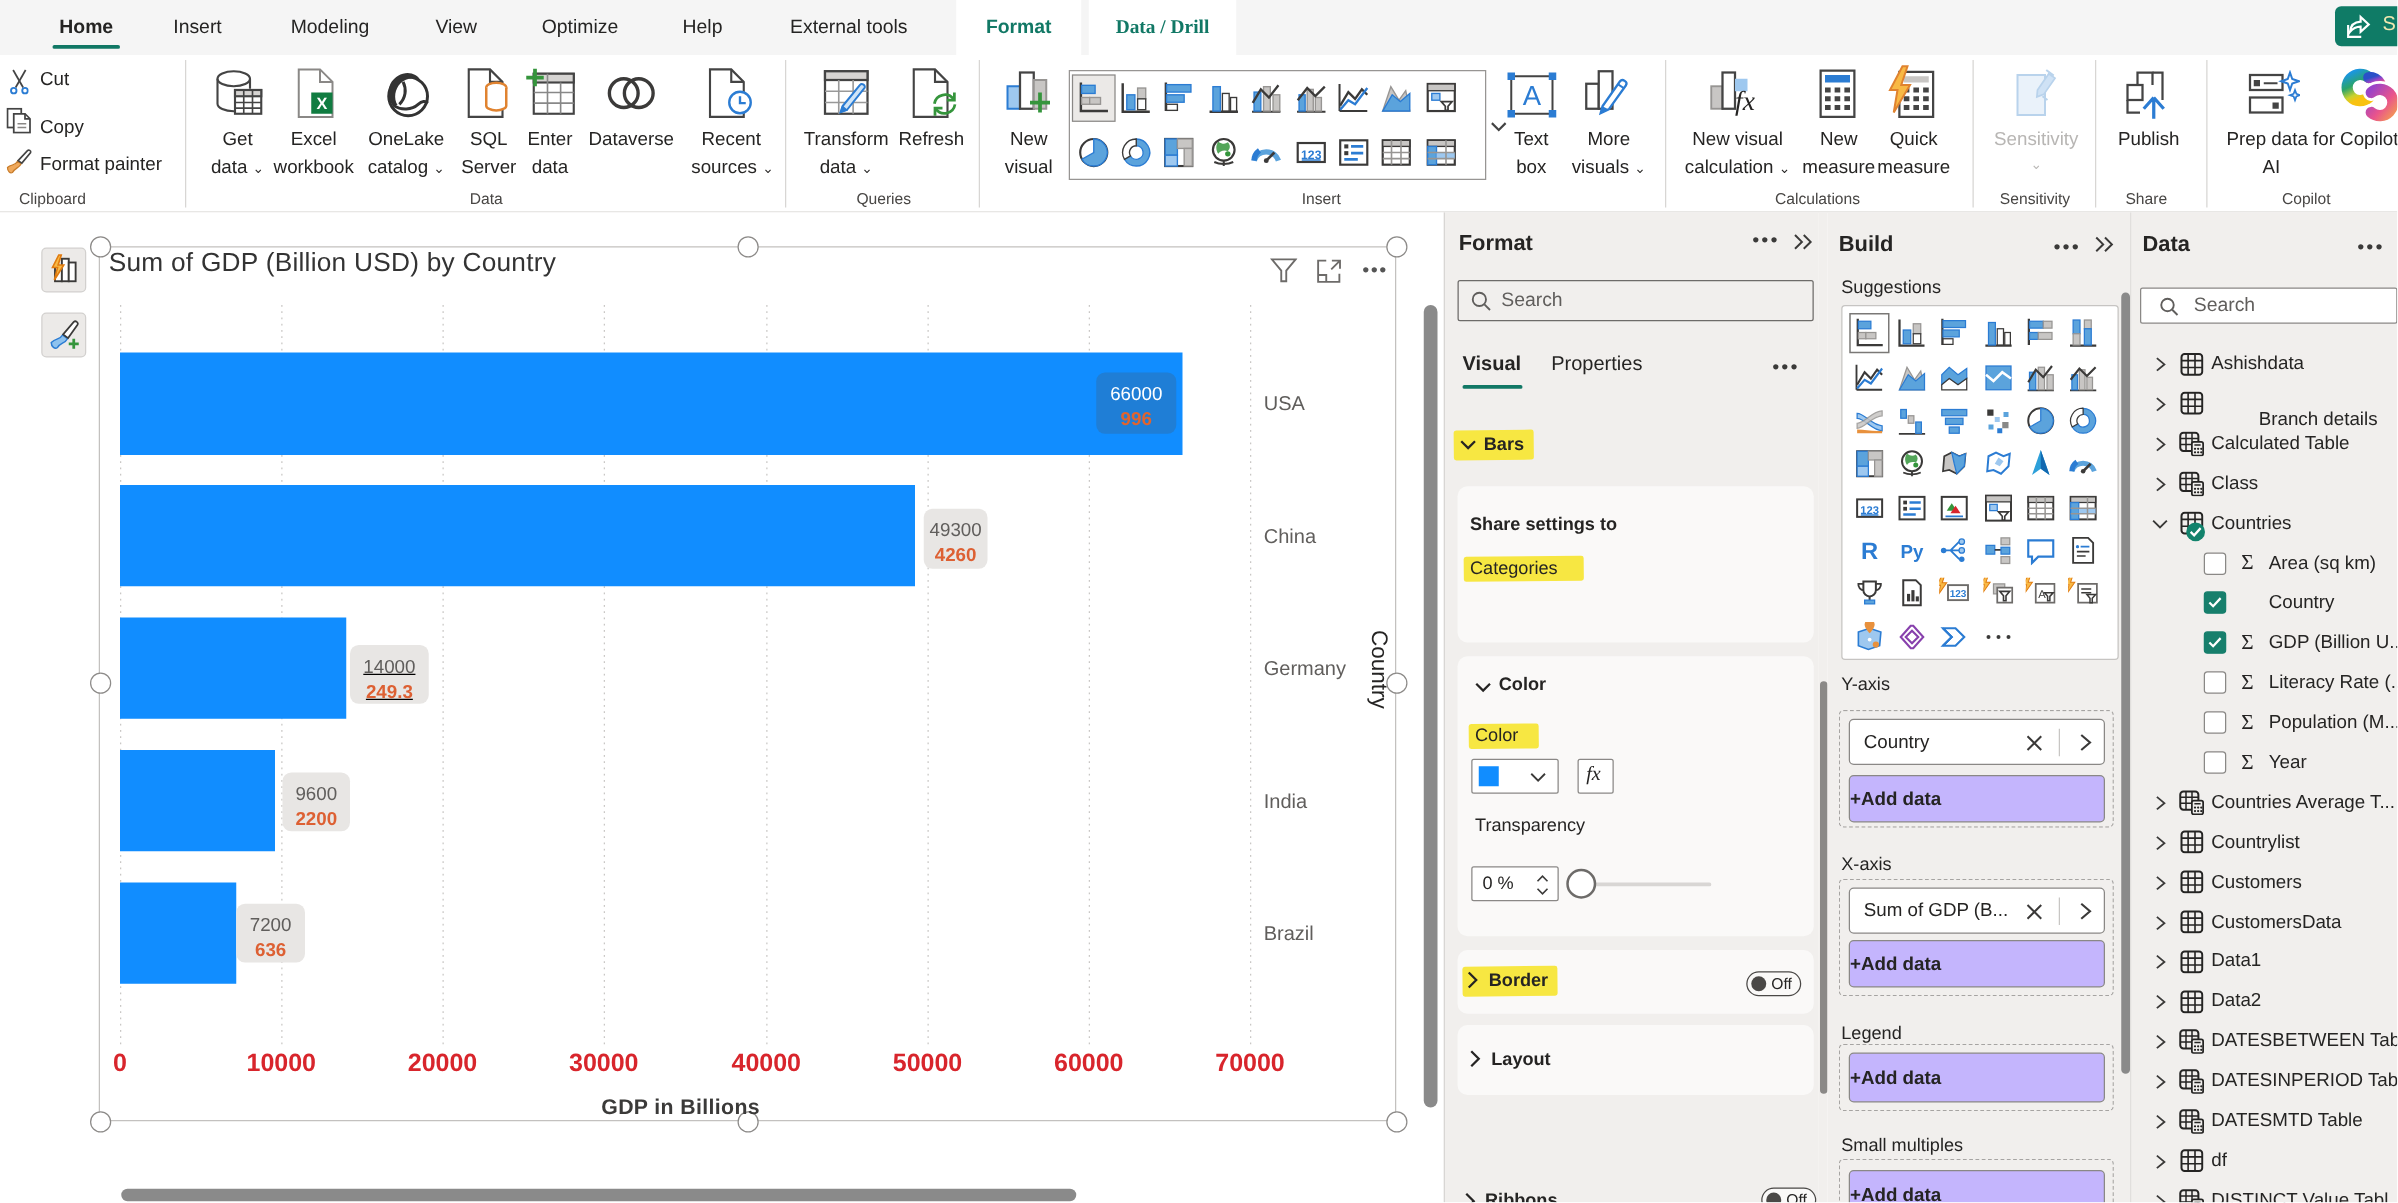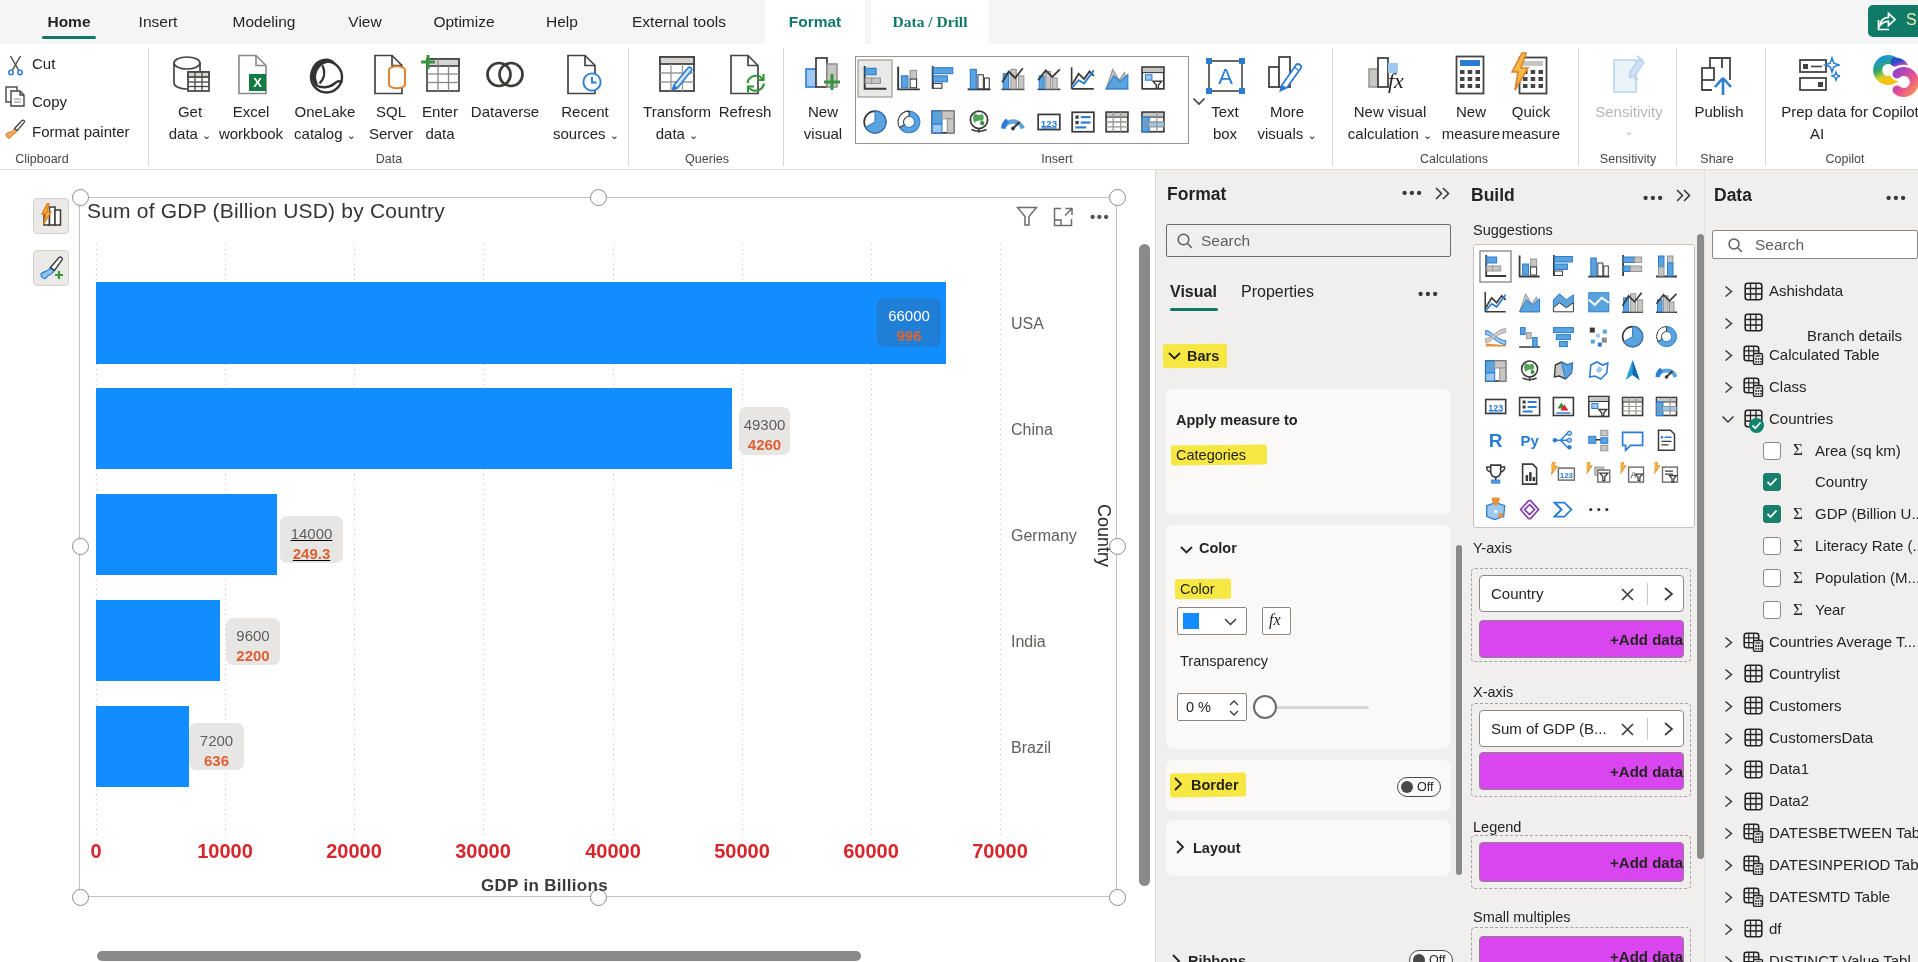--- a/index.html
+++ b/index.html
@@ -36,21 +36,21 @@
 .ptitle { position:absolute; font-size:17.5px; font-weight:bold; color:#252423; }
 .dots3 { position:absolute; font-size:15px; color:#3b3a39; letter-spacing:2px; font-weight:bold; }
 .card { position:absolute; background:#faf9f8; border-radius:8px; }
 .hl { position:absolute; background:#f7e742; transform:rotate(-0.6deg); border-radius:2px; }
 .toggle { position:absolute; width:44px; height:20px; border:1px solid #4a4846; border-radius:10px; background:#faf9f8; }
 .toggle .knob { position:absolute; left:3px; top:2.5px; width:12px; height:12px; border-radius:50%; background:#4a4846; }
 .toggle .tx { position:absolute; left:19px; top:2px; font-size:12.5px; color:#252423; }
 .well { position:absolute; border:1.2px dashed #a6a4a2; border-radius:4px; }
 .pill { position:absolute; background:#fff; border:1px solid #8a8886; border-radius:4px; height:37px; }
 .pill .nm { position:absolute; left:11px; top:9px; font-size:15px; color:#252423; }
-.addbtn { position:absolute; background:#d946ef; border:1px solid #8a8886; border-radius:4px; text-align:right; font-size:15px; font-weight:bold; color:#252423; }
+.addbtn { position:absolute; background:#c4b5fd; border:1px solid #8a8886; border-radius:4px; text-align:left; font-size:15px; font-weight:bold; color:#252423; }
 .flab { position:absolute; font-size:14.5px; color:#252423; }
 .tname { position:absolute; font-size:15px; color:#252423; white-space:nowrap; }
 .cb { position:absolute; width:18px; height:18px; border-radius:3px; }
 .cb.un { background:#fff; border:1.4px solid #8a8886; }
 .cb.ck { background:#177f6c; border:1.4px solid #177f6c; }
 .sigma { position:absolute; font-size:17px; color:#252423; font-family:"Liberation Serif",serif;}
 </style>
 </head>
 <body>
 <div id="root">
@@ -735,21 +735,21 @@
     <div class="abs" style="left:85px;top:113px;font-size:16px;color:#252423;">Properties</div>
     <div class="dots3" style="left:262px;top:115px;">•••</div>
 
     <div class="hl" style="left:7px;top:174px;width:64px;height:24px;"></div>
     <svg class="abs" style="left:12px;top:181px;" width="13" height="10" viewBox="0 0 13 10">
         <path d="M1 2 l5.5 5.5 L12 2" stroke="#252423" stroke-width="1.8" fill="none"></path>
       </svg>
     <div class="abs" style="left:31px;top:178px;font-size:14.5px;font-weight:bold;color:#252423;">Bars</div>
 
     <div class="card" style="left:10px;top:219px;width:285px;height:125px;">
-      <div class="abs" style="left:10px;top:23px;font-size:14.5px;font-weight:bold;color:#252423;">Apply measure to</div>
+      <div class="abs" style="left:10px;top:23px;font-size:14.5px;font-weight:bold;color:#252423;">Share settings to</div>
       <div class="hl" style="left:5px;top:56px;width:96px;height:20px;"></div>
       <div class="abs" style="left:10px;top:58px;font-size:14.5px;color:#252423;">Categories</div>
     </div>
 
     <div class="card" style="left:10px;top:355px;width:285px;height:224px;">
       <svg class="abs" style="left:14px;top:20px;" width="13" height="10" viewBox="0 0 13 10">
           <path d="M1 2 l5.5 5.5 L12 2" stroke="#252423" stroke-width="1.8" fill="none"></path>
         </svg>
       <div class="abs" style="left:33px;top:15px;font-size:14.5px;font-weight:bold;color:#252423;">Color</div>
       <div class="hl" style="left:9px;top:54px;width:56px;height:20px;"></div>

